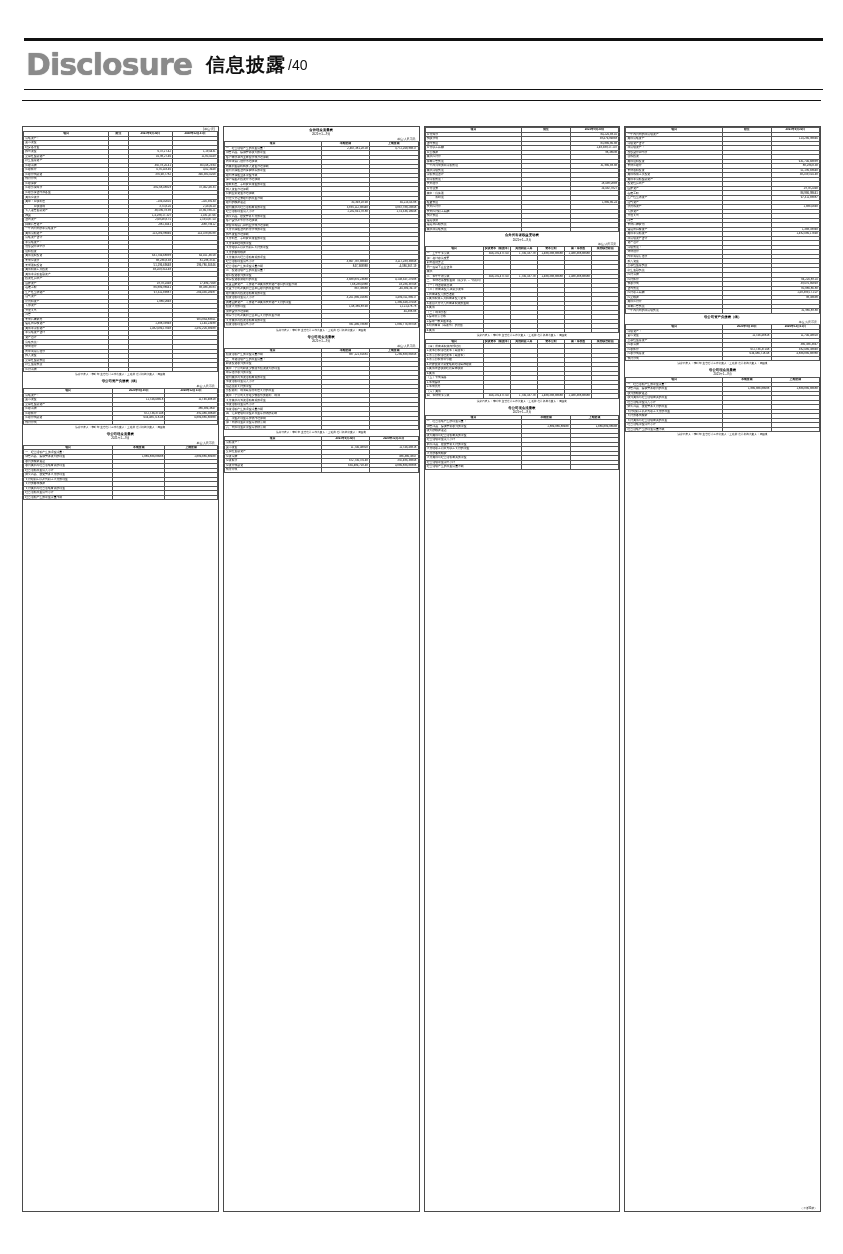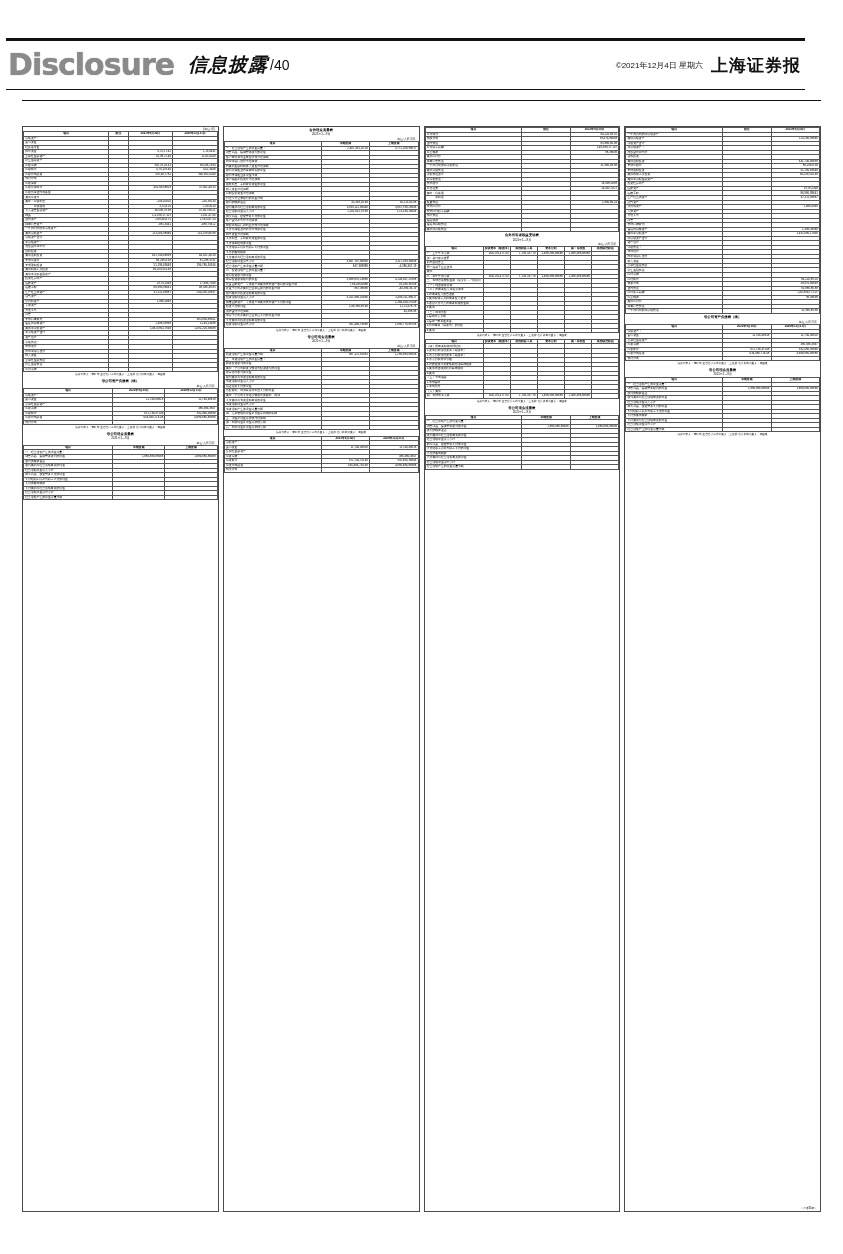--- a/index.html
+++ b/index.html
@@ -12,21 +12,21 @@
     width: 843px;
     height: 1254px;
     background: #ffffff;
     margin: 0 auto;
     font-family: "Liberation Sans", sans-serif;
     overflow: hidden;
   }
   
   .masthead {
     position: absolute;
-    left: 6px;
+    left: 24px;
     top: 38px;
     width: 799px;
     height: 48px;
     border-top: 3px solid #111;
     border-bottom: 1px solid #111;
     display: flex;
     align-items: center;
   }
   .masthead-logo {
     font-family: "DejaVu Sans", sans-serif;
@@ -38,21 +38,20 @@
     padding-left: 2px;
     text-shadow: 0 0 1px #777;
   }
   .masthead-title {
     font-family: "DejaVu Sans", sans-serif;
     font-weight: bold;
     font-size: 19px;
     color: #111;
     margin-left: 14px;
     letter-spacing: 1px;
-    font-style: italic;
   }
   .masthead-page {
     font-size: 14px;
     color: #111;
     margin-left: 2px;
   }
   .masthead-right {
     margin-left: auto;
     display: flex;
     align-items: center;
@@ -153,24 +152,20 @@
 </style>
 </head>
 <body>
 
 <div class="page">
 
   <div class="masthead">
     <div class="masthead-logo">Disclosure</div>
     <div class="masthead-title">信息披露</div>
     <div class="masthead-page">/40</div>
-    <div class="masthead-right">
-      <div class="masthead-date">©2021年12月4日 星期六</div>
-      <div class="masthead-paper">上海证券报</div>
-    </div>
   </div>
   <div class="rule-under"></div>
 
   <div class="columns">
 
     <div class="col">
       <div class="blk-unit">(单位:元)</div>
       <table class="fin">
         <colgroup>
             <col style="width:44%">

